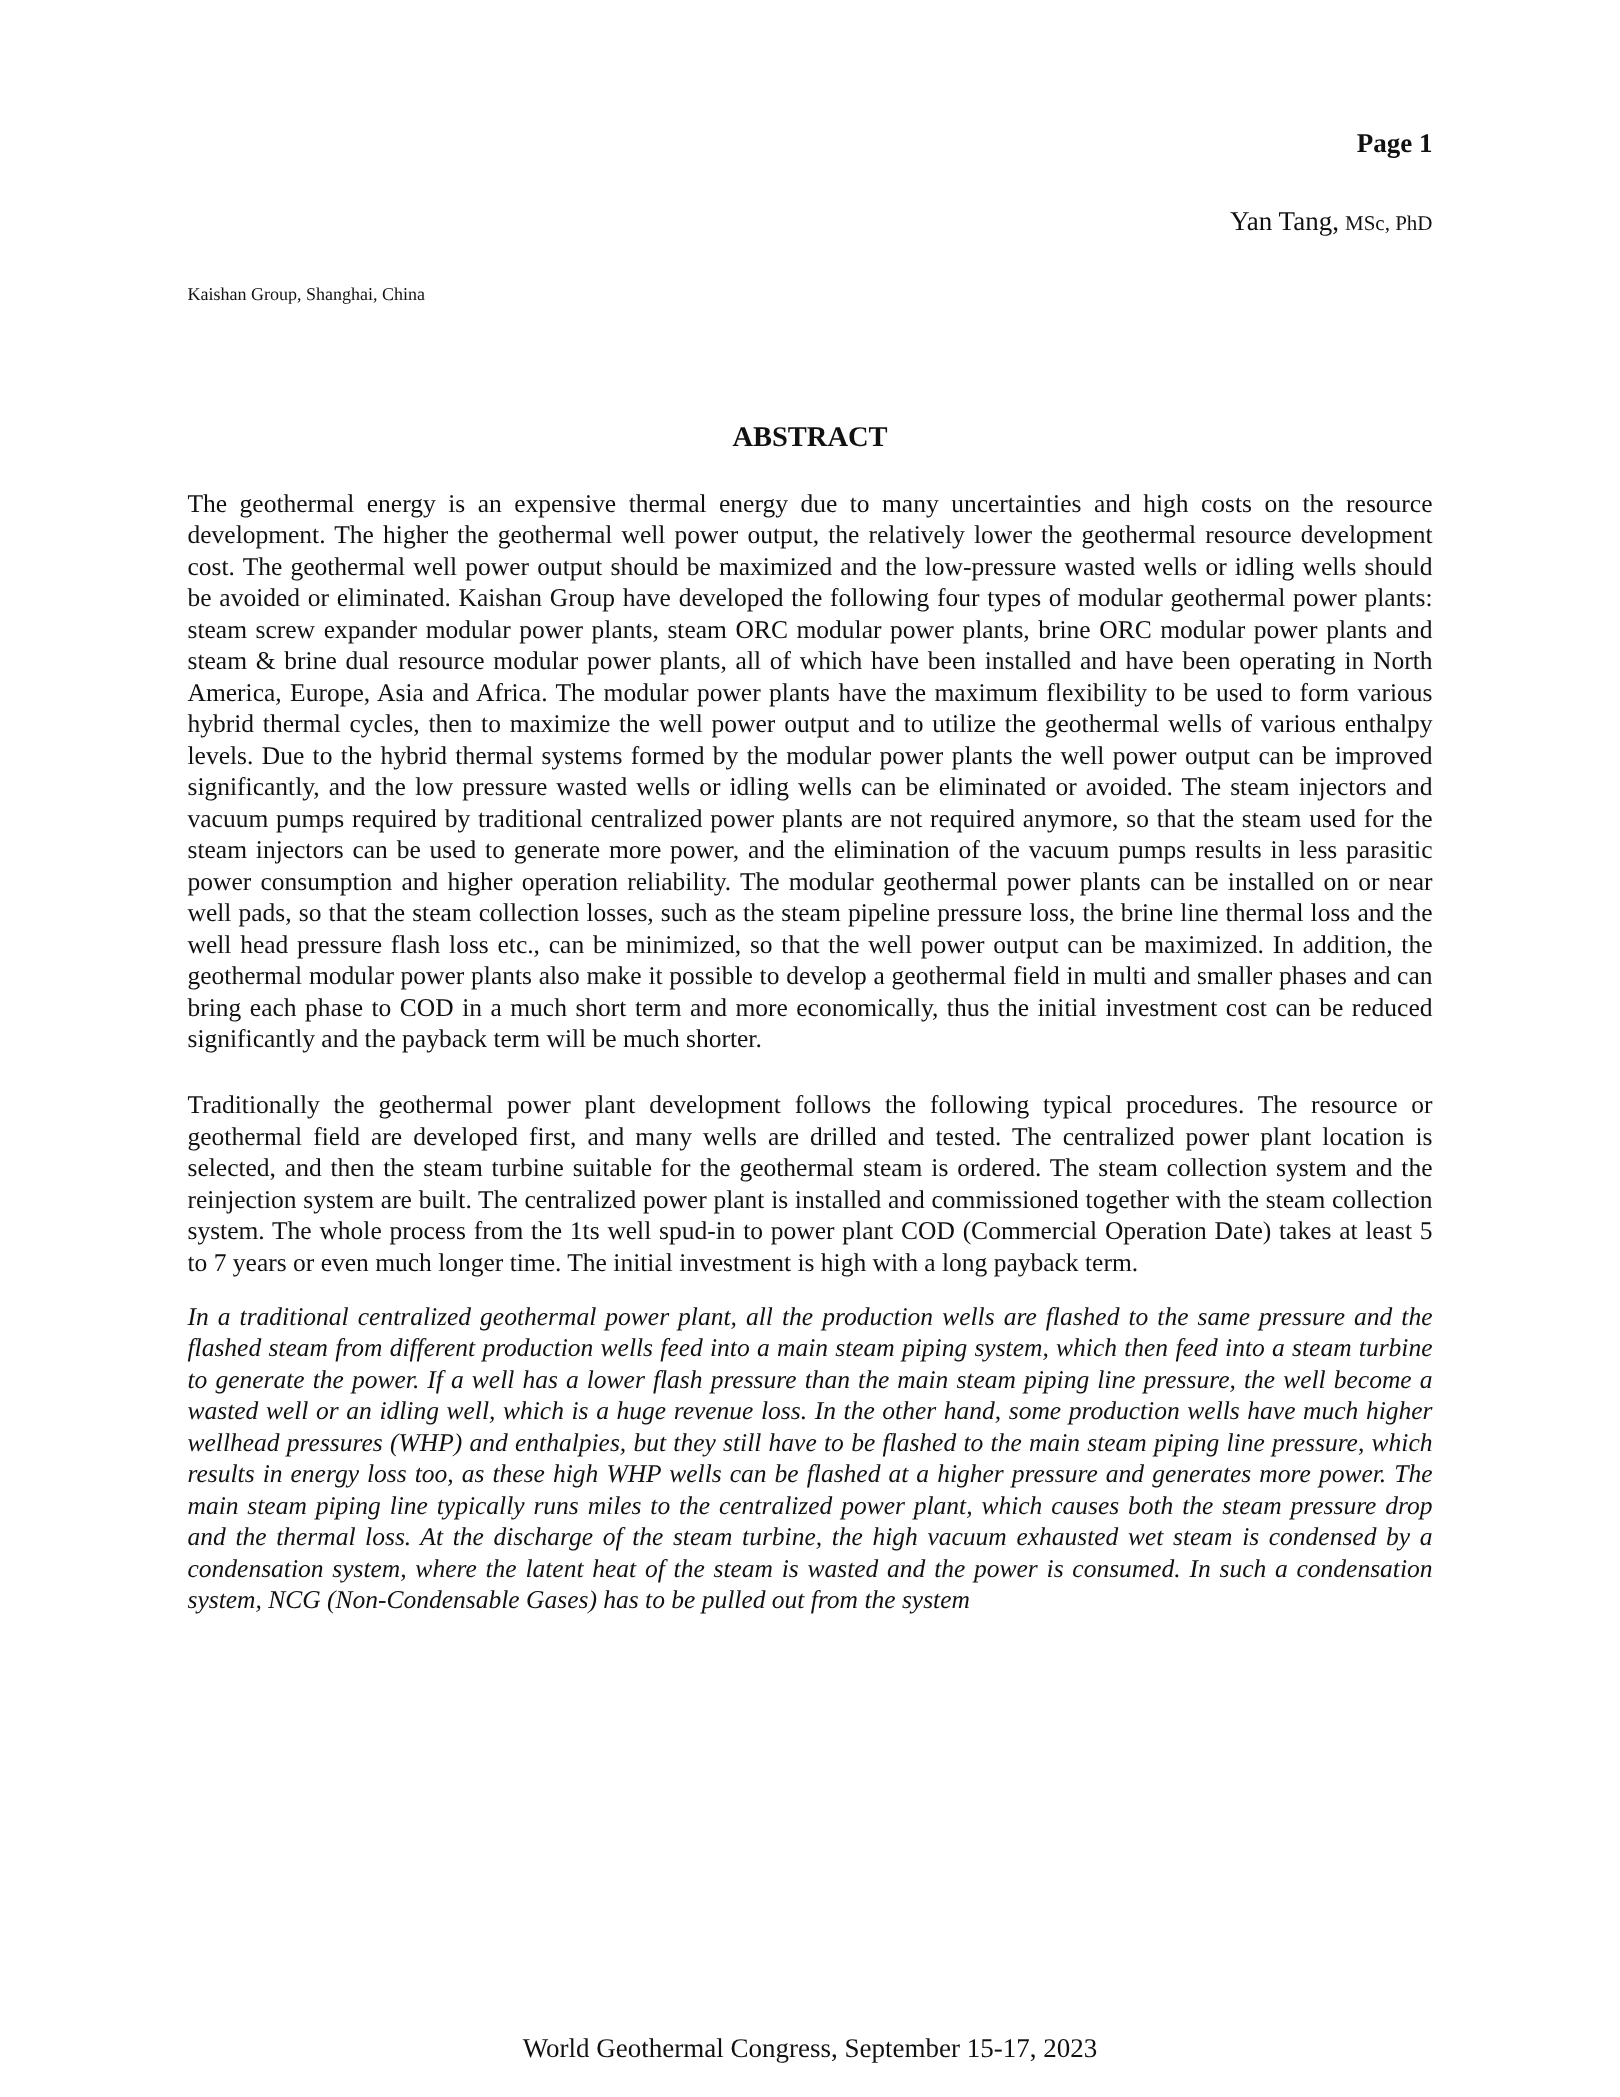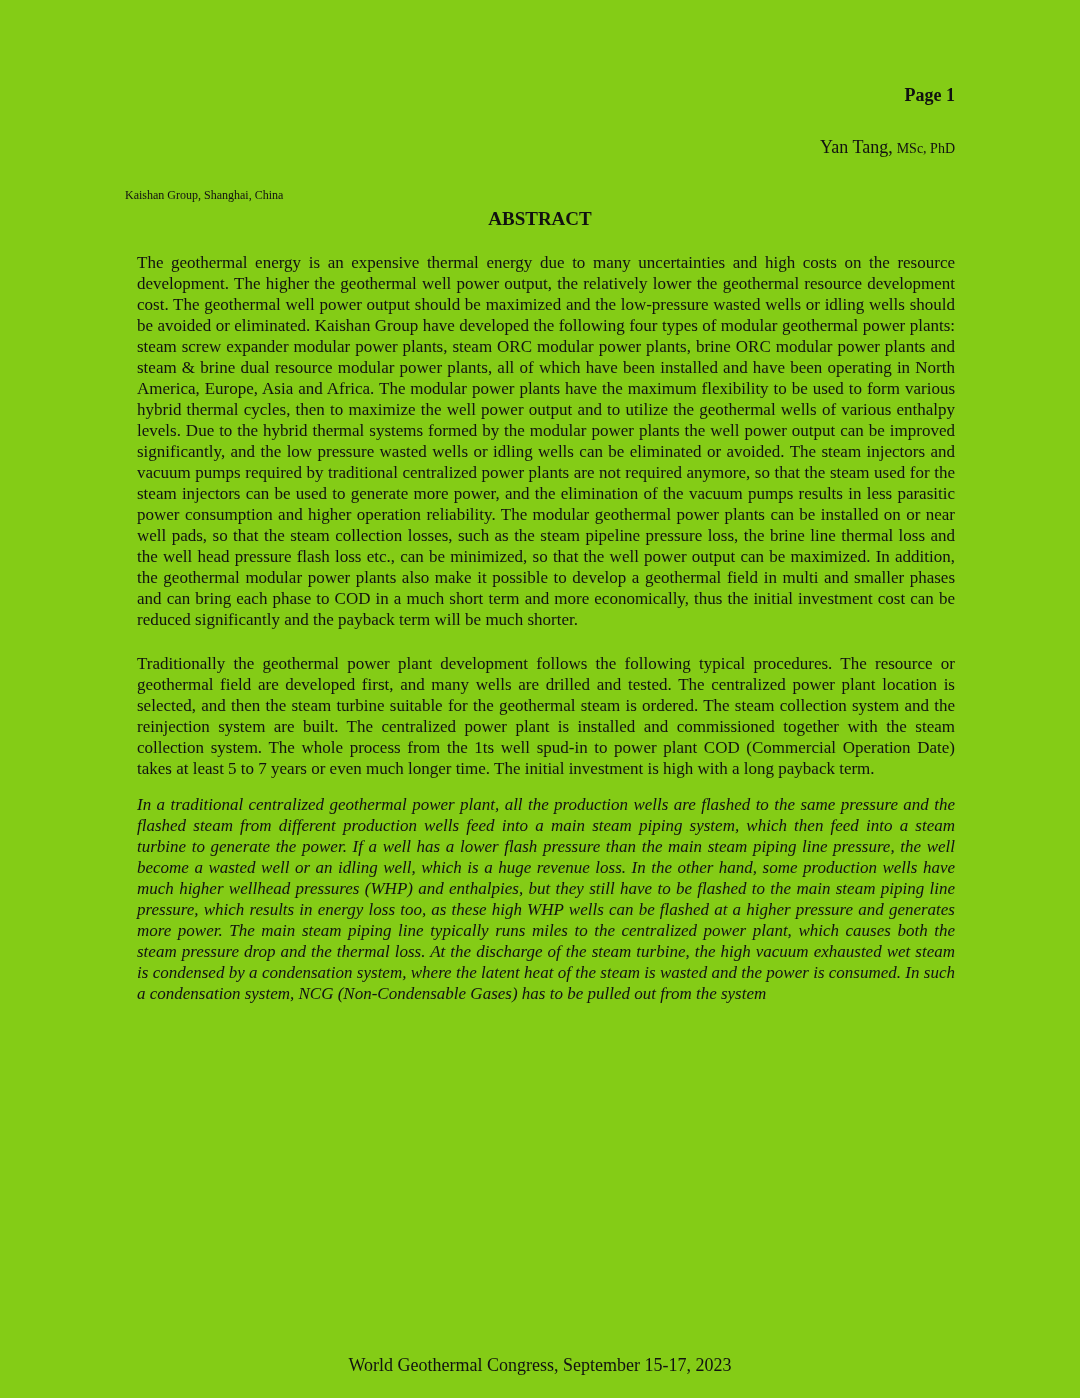--- a/index.html
+++ b/index.html
@@ -2,21 +2,21 @@
 <html><head>
 <meta charset="utf-8">
 <style>
   * { box-sizing: border-box; }
   html, body { margin: 0; padding: 0; background: #e8e8e8; }
   .page {
     position: relative;
     width: 1080px;
     height: 1398px;
     margin: 0 auto;
-    background: #84cc16;
+    background: #ffffff;
     color: #111111;
     font-family: "Liberation Serif", "DejaVu Serif", serif;
     overflow: hidden;
   }
   .content { padding: 0 125px; }
   .page-number {
     padding-top: 84px;
     text-align: right;
     font-weight: bold;
     font-size: 18px;
@@ -43,24 +43,24 @@
     font-size: 12px;
     line-height: 23px;
   }
   .section-heading {
     text-align: center;
     font-weight: bold;
     font-size: 19px;
     line-height: 24px;
     margin: 0;
   }
-  .abstract-heading { }
+  .abstract-heading { margin-top: 72px; }
   .intro-heading { margin-top: 27px; }
   .body-para {
-    margin: 21px 0 0 12px;
+    margin: 21px 0 0 0;
     text-align: justify;
     font-size: 17px;
     line-height: 21px;
   }
   .intro-para-1 { margin-top: 23px; }
   .intro-para-2 { margin-top: 15px; font-style: italic; }
   .footer {
     position: absolute;
     top: 1354px;
     left: 0;

